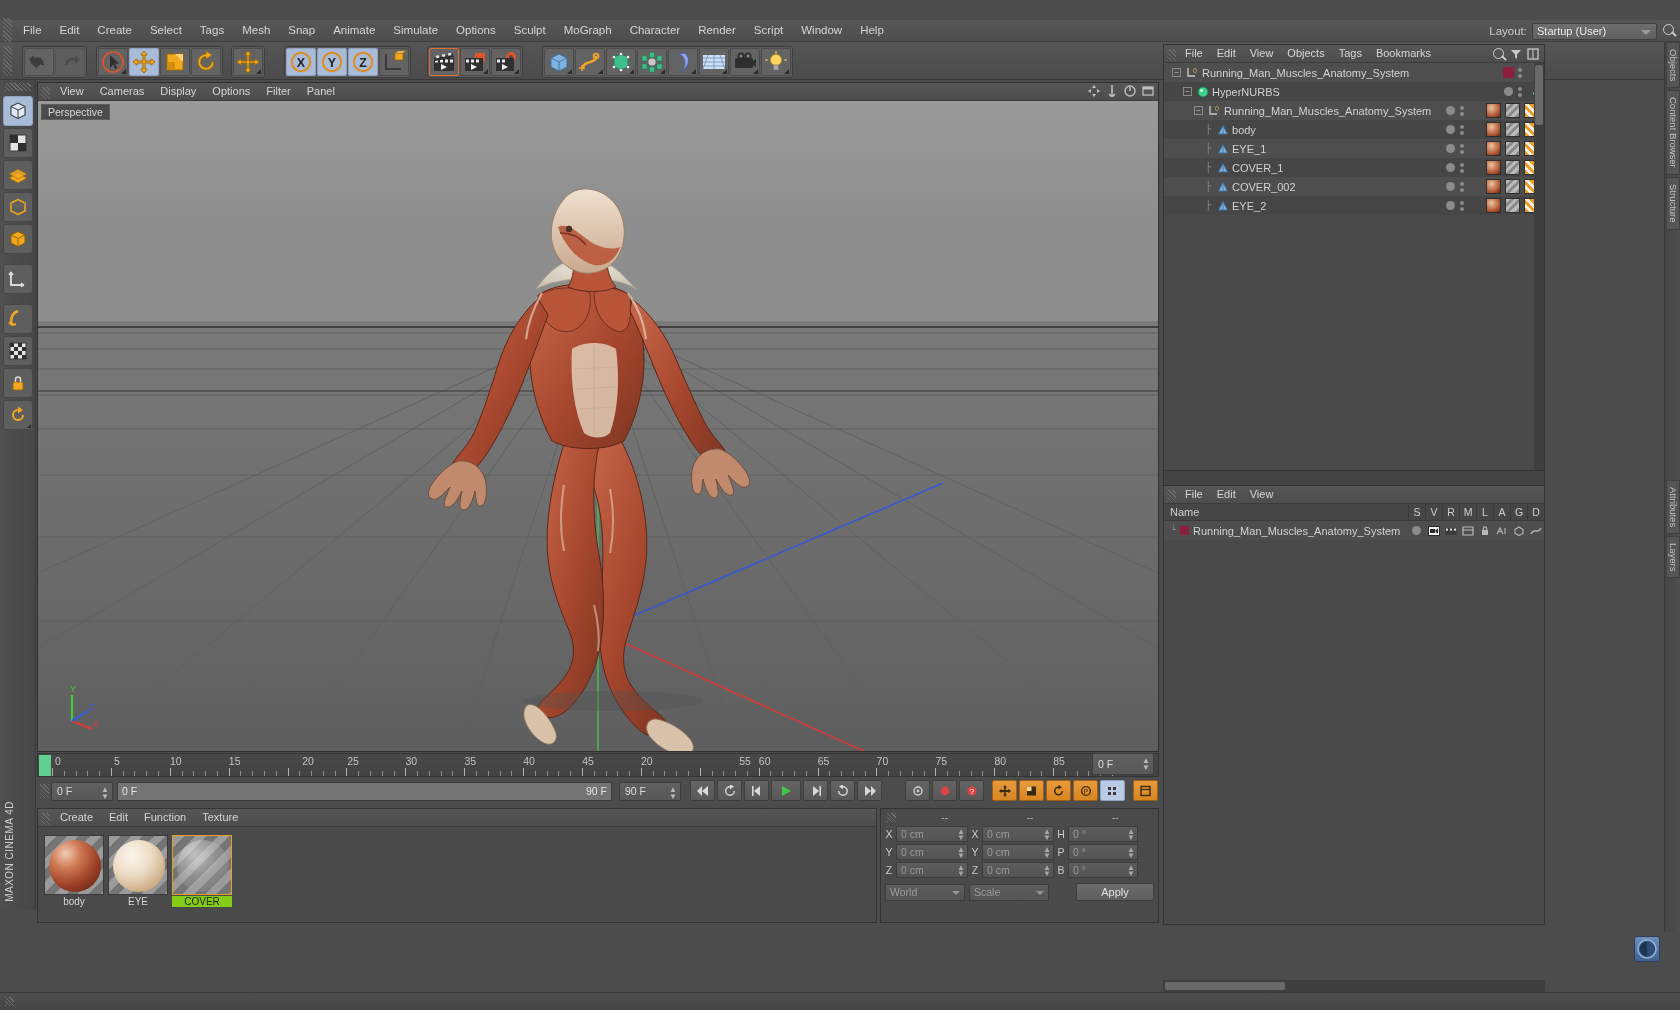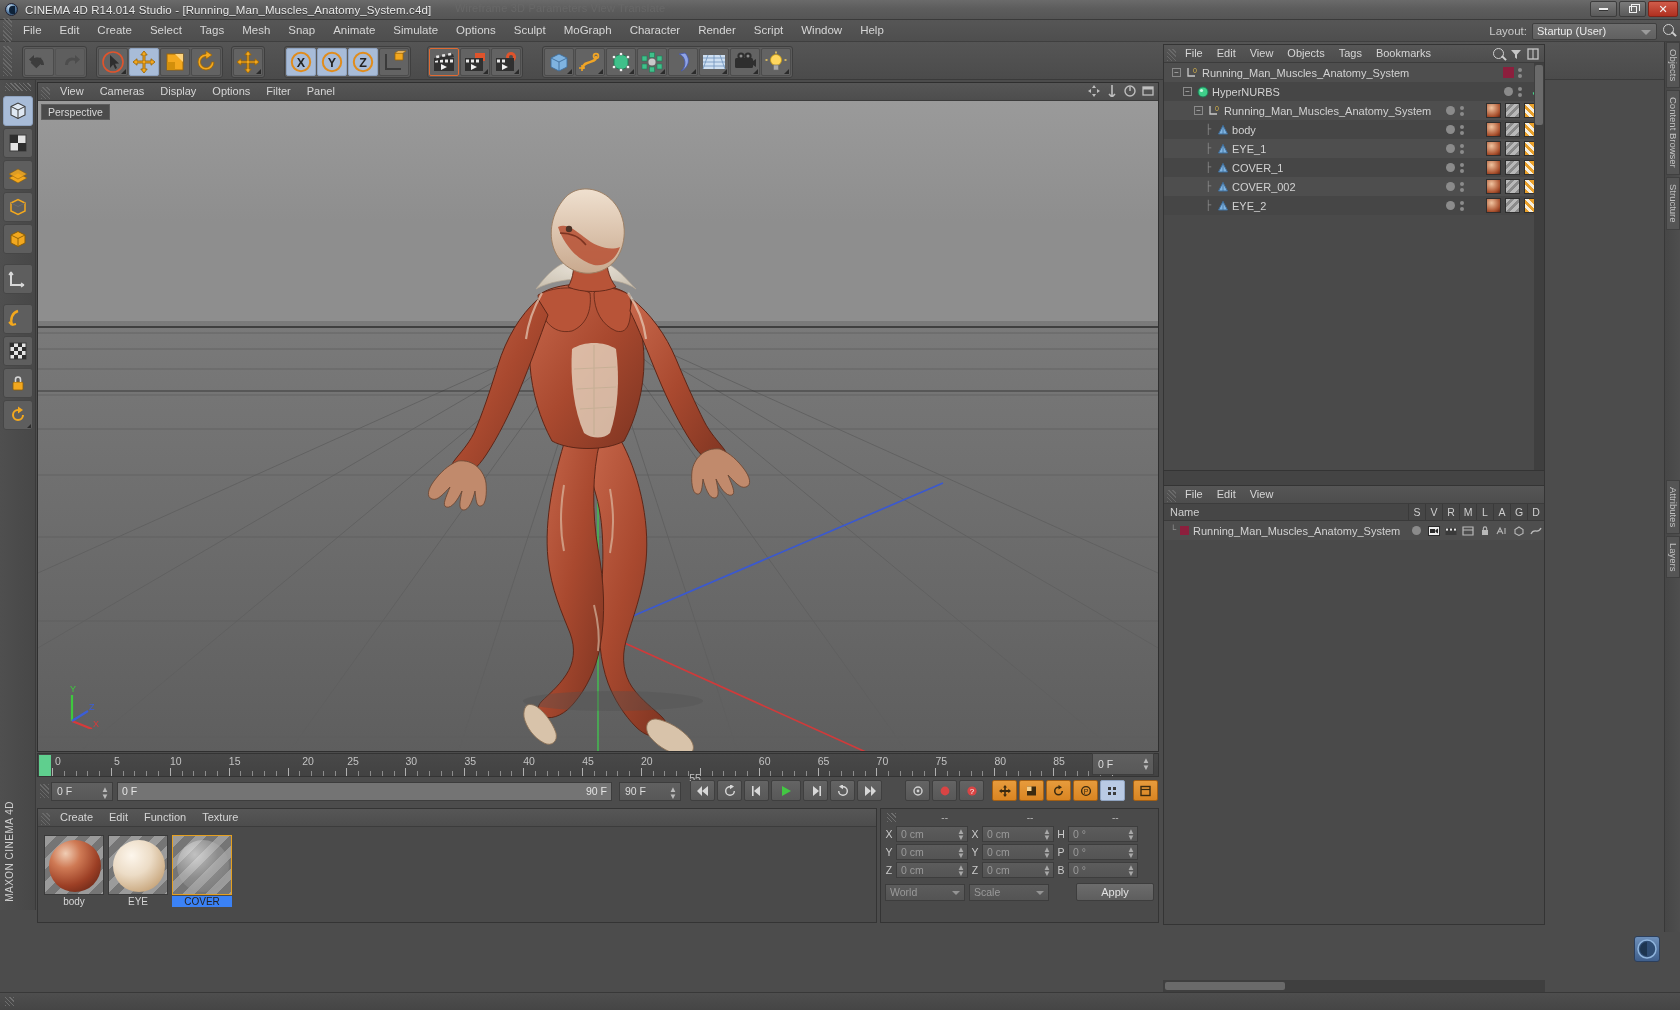--- a/index.html
+++ b/index.html
@@ -116,21 +116,21 @@
   .mm-menubar { height:18px; background:linear-gradient(to bottom,#565656,#4d4d4d);
     display:flex;align-items:center;border-bottom:1px solid #3c3c3c;}
   .mm-menubar .menu-item{font-size:11px;padding:0 8px;line-height:17px;}
   .mats { display:flex; gap:4px; padding:8px 6px;}
   .mat { width:60px; }
   .mat .sw { width:60px; height:60px; border:1px solid #3a3a3a; position:relative; overflow:hidden;
     background-image:repeating-linear-gradient(135deg,#9b9b9b 0 8px,#757575 8px 16px);}
   .mat .ball { position:absolute; left:4px; top:4px; width:52px;height:52px;border-radius:50%;}
   .mat .nm { font-size:10px; color:#d6d6d6; text-align:center; margin-top:1px; white-space:nowrap;
     overflow:hidden; text-overflow:ellipsis;}
-  .mat.selected .nm { background:#3b82f6; color:#222;text-align:center; }
+  .mat.selected .nm { background:#84cc16; color:#222;text-align:center; }
   .mat.selected .sw { border-color:#e5a020; }
 
   
   .coord { position:absolute; left:880px; top:808px; width:279px; height:115px;
     background:#4a4a4a;border:1px solid #343434;}
   .coord-hdr{height:16px;display:flex;align-items:center;color:#b5b5b5;font-size:10px;}
   .coord-hdr .dots{width:9px;height:9px;margin:0 6px;
     background-image:repeating-linear-gradient(45deg,#6f6f6f 0 1px,transparent 1px 3px);}
   .coord-hdr span{flex:1;text-align:center;}
   .crow{display:flex;align-items:center;height:18px;padding:0 3px;gap:2px;}
@@ -202,36 +202,20 @@
   .hscroll{position:absolute;left:1163px;bottom:18px;width:382px;height:12px;background:#3f3f3f;}
   .hscroll i{position:absolute;left:2px;top:2px;width:120px;height:8px;background:#6a6a6a;border-radius:2px;display:block;}
   .cd-badge{position:absolute;right:4px;bottom:22px;width:26px;height:26px;
     background:linear-gradient(to bottom,#6d8fba,#3f5f8c);border:1px solid #2c3f5c;border-radius:3px;}
 </style>
 </head>
 <body>
 
 <div id="app">
 
-  <div class="titlebar">
-    <div class="tb-logo">
-        <div class="ring"></div>
-      </div>
-    <div class="tb-title">CINEMA 4D R14.014 Studio - [Running_Man_Muscles_Anatomy_System.c4d]</div>
-    <div class="tb-ghost">Wireframe   3D   Parameters   View   Translate</div>
-    <div class="winbtns">
-      <div class="winbtn">
-          <span class="m"></span>
-        </div>
-      <div class="winbtn">
-          <span class="sq"></span>
-        </div>
-      <div class="winbtn close">✕</div>
-    </div>
-  </div>
 
   <div class="menubar">
     <div class="grip"></div>
     <div class="menu-item">File</div>
     <div class="menu-item">Edit</div>
     <div class="menu-item">Create</div>
     <div class="menu-item">Select</div>
     <div class="menu-item">Tags</div>
     <div class="menu-item">Mesh</div>
     <div class="menu-item">Snap</div>
@@ -826,21 +810,21 @@
         <div class="tl-num" style="left: 78.8889px;">5</div>
         <div class="tl-num" style="left: 137.778px;">10</div>
         <div class="tl-num" style="left: 196.667px;">15</div>
         <div class="tl-num" style="left: 270px;">20</div>
         <div class="tl-num" style="left: 315px;">25</div>
         <div class="tl-num" style="left: 373.333px;">30</div>
         <div class="tl-num" style="left: 432.222px;">35</div>
         <div class="tl-num" style="left: 491.111px;">40</div>
         <div class="tl-num" style="left: 550px;">45</div>
         <div class="tl-num" style="left: 608.889px;">20</div>
-        <div class="tl-num" style="left: 657px; margin-top: 17px;">55</div>
+        <div class="tl-num" style="left: 707px;">55</div>
         <div class="tl-num" style="left: 726.667px;">60</div>
         <div class="tl-num" style="left: 785.556px;">65</div>
         <div class="tl-num" style="left: 844.444px;">70</div>
         <div class="tl-num" style="left: 903.333px;">75</div>
         <div class="tl-num" style="left: 962.222px;">80</div>
         <div class="tl-num" style="left: 1021.11px;">85</div>
         <div class="tl-num" style="left: 1080px;">90</div>
       </div>
   </div>
   <div style="position:absolute;left:1092px;top:753px;">

